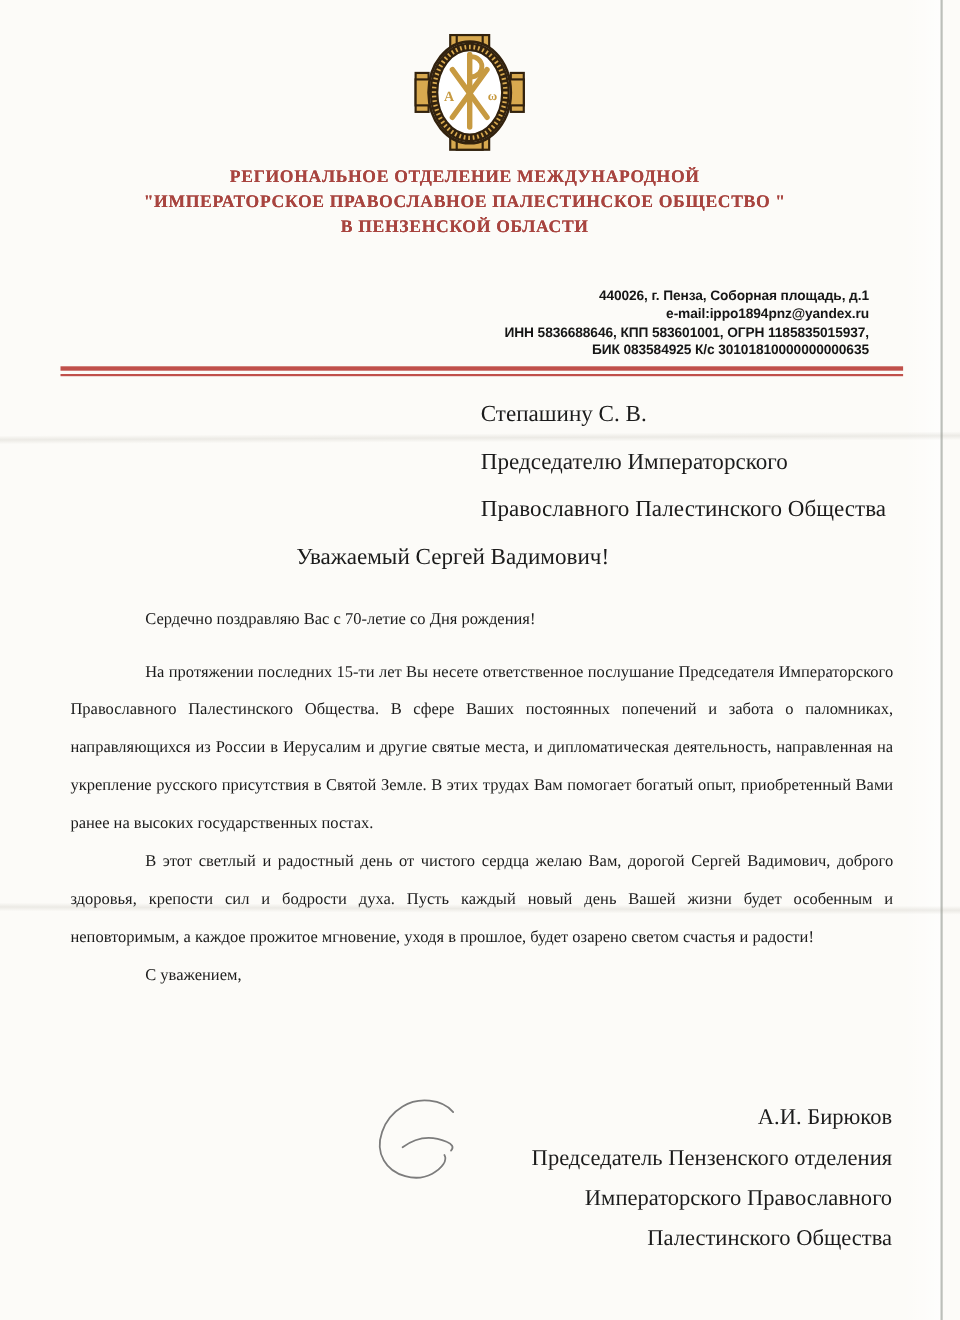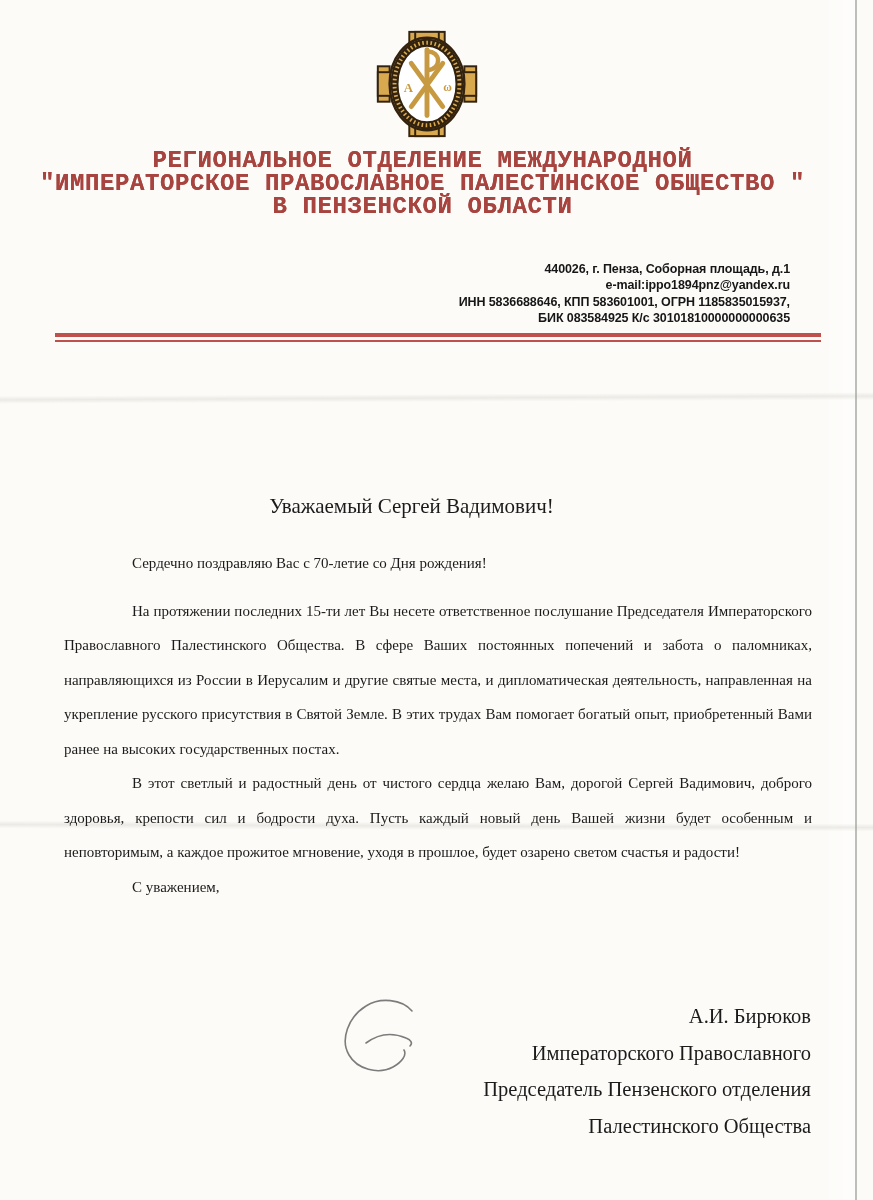--- a/index.html
+++ b/index.html
@@ -30,25 +30,24 @@
 
   
   .emblem{position:absolute;top:28px;left:368px;width:118px;height:112px;}
 
   
   .org-title{
     position:absolute;top:149px;left:0;width:845px;
     text-align:center;
     color:#a8443f;
     font-weight:bold;
-    font-size:24px;
+    font-size:16px;
     line-height:23px;
     letter-spacing:.6px;
     text-shadow:0 0 .4px #a8443f;
-    font-family:Liberation Mono, monospace;
   }
   
   .contact{
     position:absolute;top:261px;right:83px;
     text-align:right;
     font-family:"Liberation Sans", sans-serif;
     font-weight:bold;
     font-size:12.5px;
     line-height:16.3px;
     color:#161616;
@@ -136,20 +135,25 @@
     <div>ИНН 5836688646, КПП 583601001, ОГРН 1185835015937,</div>
     <div>БИК 083584925 К/с 30101810000000000635</div>
   </div>
 
   <div class="red-rule">
     <div class="s1"></div>
     <div class="gap"></div>
     <div class="s2"></div>
   </div>
 
+  <div class="addressee">
+    <div>Степашину С. В.</div>
+    <div>Председателю Императорского</div>
+    <div>Православного Палестинского Общества</div>
+  </div>
 
   <div class="salutation">Уважаемый Сергей Вадимович!</div>
 
   <div class="body-text">
     <p class="first">Сердечно поздравляю Вас с 70-летие со Дня рождения!</p>
     <p>На протяжении последних 15-ти лет Вы несете ответственное послушание Председателя Императорского Православного Палестинского Общества. В сфере Ваших постоянных попечений и забота о паломниках, направляющихся из России в Иерусалим и другие святые места, и дипломатическая деятельность, направленная на укрепление русского присутствия в Святой Земле. В этих трудах Вам помогает богатый опыт, приобретенный Вами ранее на высоких государственных постах.</p>
     <p>В этот светлый и радостный день от чистого сердца желаю Вам, дорогой Сергей Вадимович, доброго здоровья, крепости сил и бодрости духа. Пусть каждый новый день Вашей жизни будет особенным и неповторимым, а каждое прожитое мгновение, уходя в прошлое, будет озарено светом счастья и радости!</p>
     <p class="closing">С уважением,</p>
   </div>
 
@@ -157,18 +161,18 @@
     <svg viewBox="0 0 105 85" width="105" height="85" aria-hidden="true">
       <g fill="none" stroke="#7c7c7c" stroke-width="1.6" stroke-linecap="round">
         <path d="M82 16 C 72 4, 50 2, 36 11 C 18 22, 10 45, 19 60 C 27 74, 48 80, 63 72 C 72 67, 77 60, 74 55"></path>
         <path d="M36 48 C 48 39, 62 37, 76 43 C 81 45, 83 48, 80 51"></path>
       </g>
     </svg>
   </div>
 
   <div class="signoff">
     <div>А.И. Бирюков</div>
+    <div>Председатель Пензенского отделения</div>
     <div>Императорского Православного</div>
-    <div>Председатель Пензенского отделения</div>
     <div>Палестинского Общества</div>
   </div>
 
 </div>
 
 </body></html>

